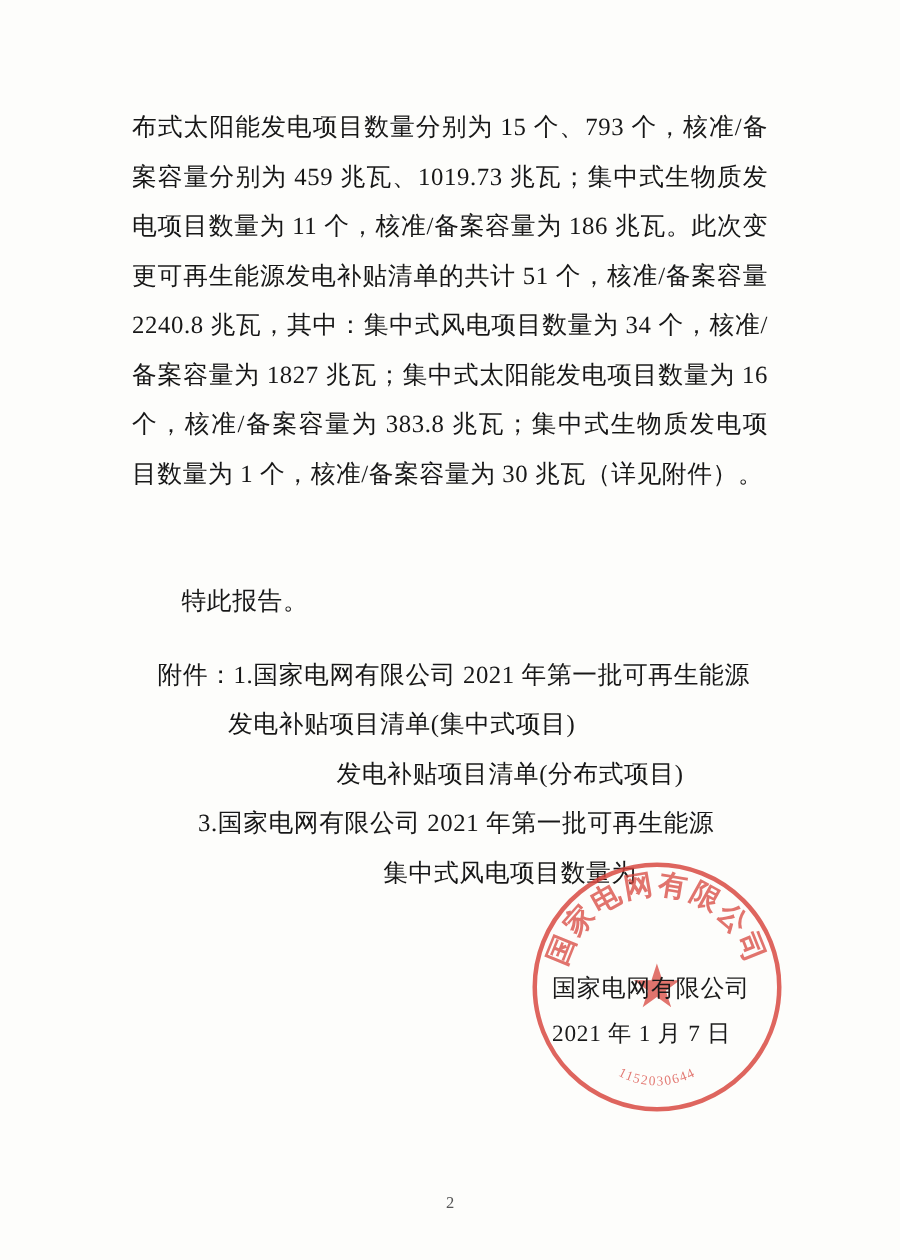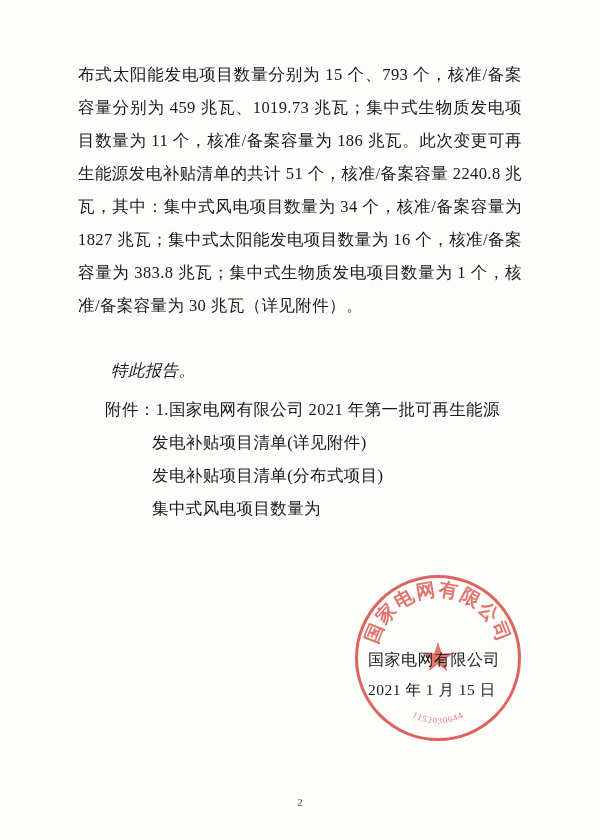--- a/index.html
+++ b/index.html
@@ -26,26 +26,25 @@
     left: 72px;
     top: 52px;
     width: 456px;
   }
   .para {
     font-size: 16.5px;
     line-height: 33px;
     text-align: justify;
     text-justify: inter-ideograph;
     letter-spacing: 0.4px;
-    margin: 6px;
+    margin: 16px;
     color: #171717;
   }
   .para.indent {
     text-indent: 33px;
-    font-style: italic;
   }
   .gap-small { height: 20px; }
 
   .attach-block {
     font-size: 16.5px;
     line-height: 33px;
     letter-spacing: 0.4px;
     color: #171717;
   }
   .attach-row {
@@ -59,20 +58,21 @@
     display: block;
     padding-left: 80px;
   }
   .attach-item {
     display: block;
     padding-left: 60px;
   }
   .attach-item-cont {
     display: block;
     padding-left: 80px;
+    text-align: center;
   }
 
   
   .seal-area {
     position: absolute;
     left: 350px;
     top: 575px;
     width: 190px;
     height: 150px;
   }
@@ -166,24 +166,25 @@
 
     <p class="para">布式太阳能发电项目数量分别为 15 个、793 个，核准/备案容量分别为 459 兆瓦、1019.73 兆瓦；集中式生物质发电项目数量为 11 个，核准/备案容量为 186 兆瓦。此次变更可再生能源发电补贴清单的共计 51 个，核准/备案容量 2240.8 兆瓦，其中：集中式风电项目数量为 34 个，核准/备案容量为 1827 兆瓦；集中式太阳能发电项目数量为 16 个，核准/备案容量为 383.8 兆瓦；集中式生物质发电项目数量为 1 个，核准/备案容量为 30 兆瓦（详见附件）。</p>
 
     <div class="gap-small"></div>
 
     <p class="para indent">特此报告。</p>
 
     <div class="attach-block">
 
       <span class="attach-row first"><span>附件：</span><span>1.</span><span>国家电网有限公司 2021 年第一批可再生能源</span></span>
-      <span class="attach-cont">发电补贴项目清单(详见附件)</span>
+      <span class="attach-cont">发电补贴项目清单(集中式项目)</span>
 
       <span class="attach-item-cont">发电补贴项目清单(分布式项目)</span>
 
+      <span class="attach-item"><span>3.</span><span>国家电网有限公司 2021 年第一批可再生能源</span></span>
       <span class="attach-item-cont">集中式风电项目数量为</span>
 
     </div>
   </div>
 
   <div class="seal-area">
     <div class="seal">
       <div class="seal-inner">
         <svg class="seal-arc" viewBox="0 0 160 160">
           <defs>
@@ -199,19 +200,19 @@
             <path id="arcbottom" d="M 30,112 A 54,54 0 0 0 130,112"></path>
           </defs>
           <text>
             <textPath href="#arcbottom" startOffset="50%" text-anchor="middle">1152030644</textPath>
           </text>
         </svg>
       </div>
     </div>
     <div class="signature">
       <div>国家电网有限公司</div>
-      <div class="sig-date">2021 年 1 月 15 日</div>
+      <div class="sig-date">2021 年 1 月 7 日</div>
     </div>
   </div>
 
   <div class="page-number">2</div>
 
 </div>
 
 </body></html>

